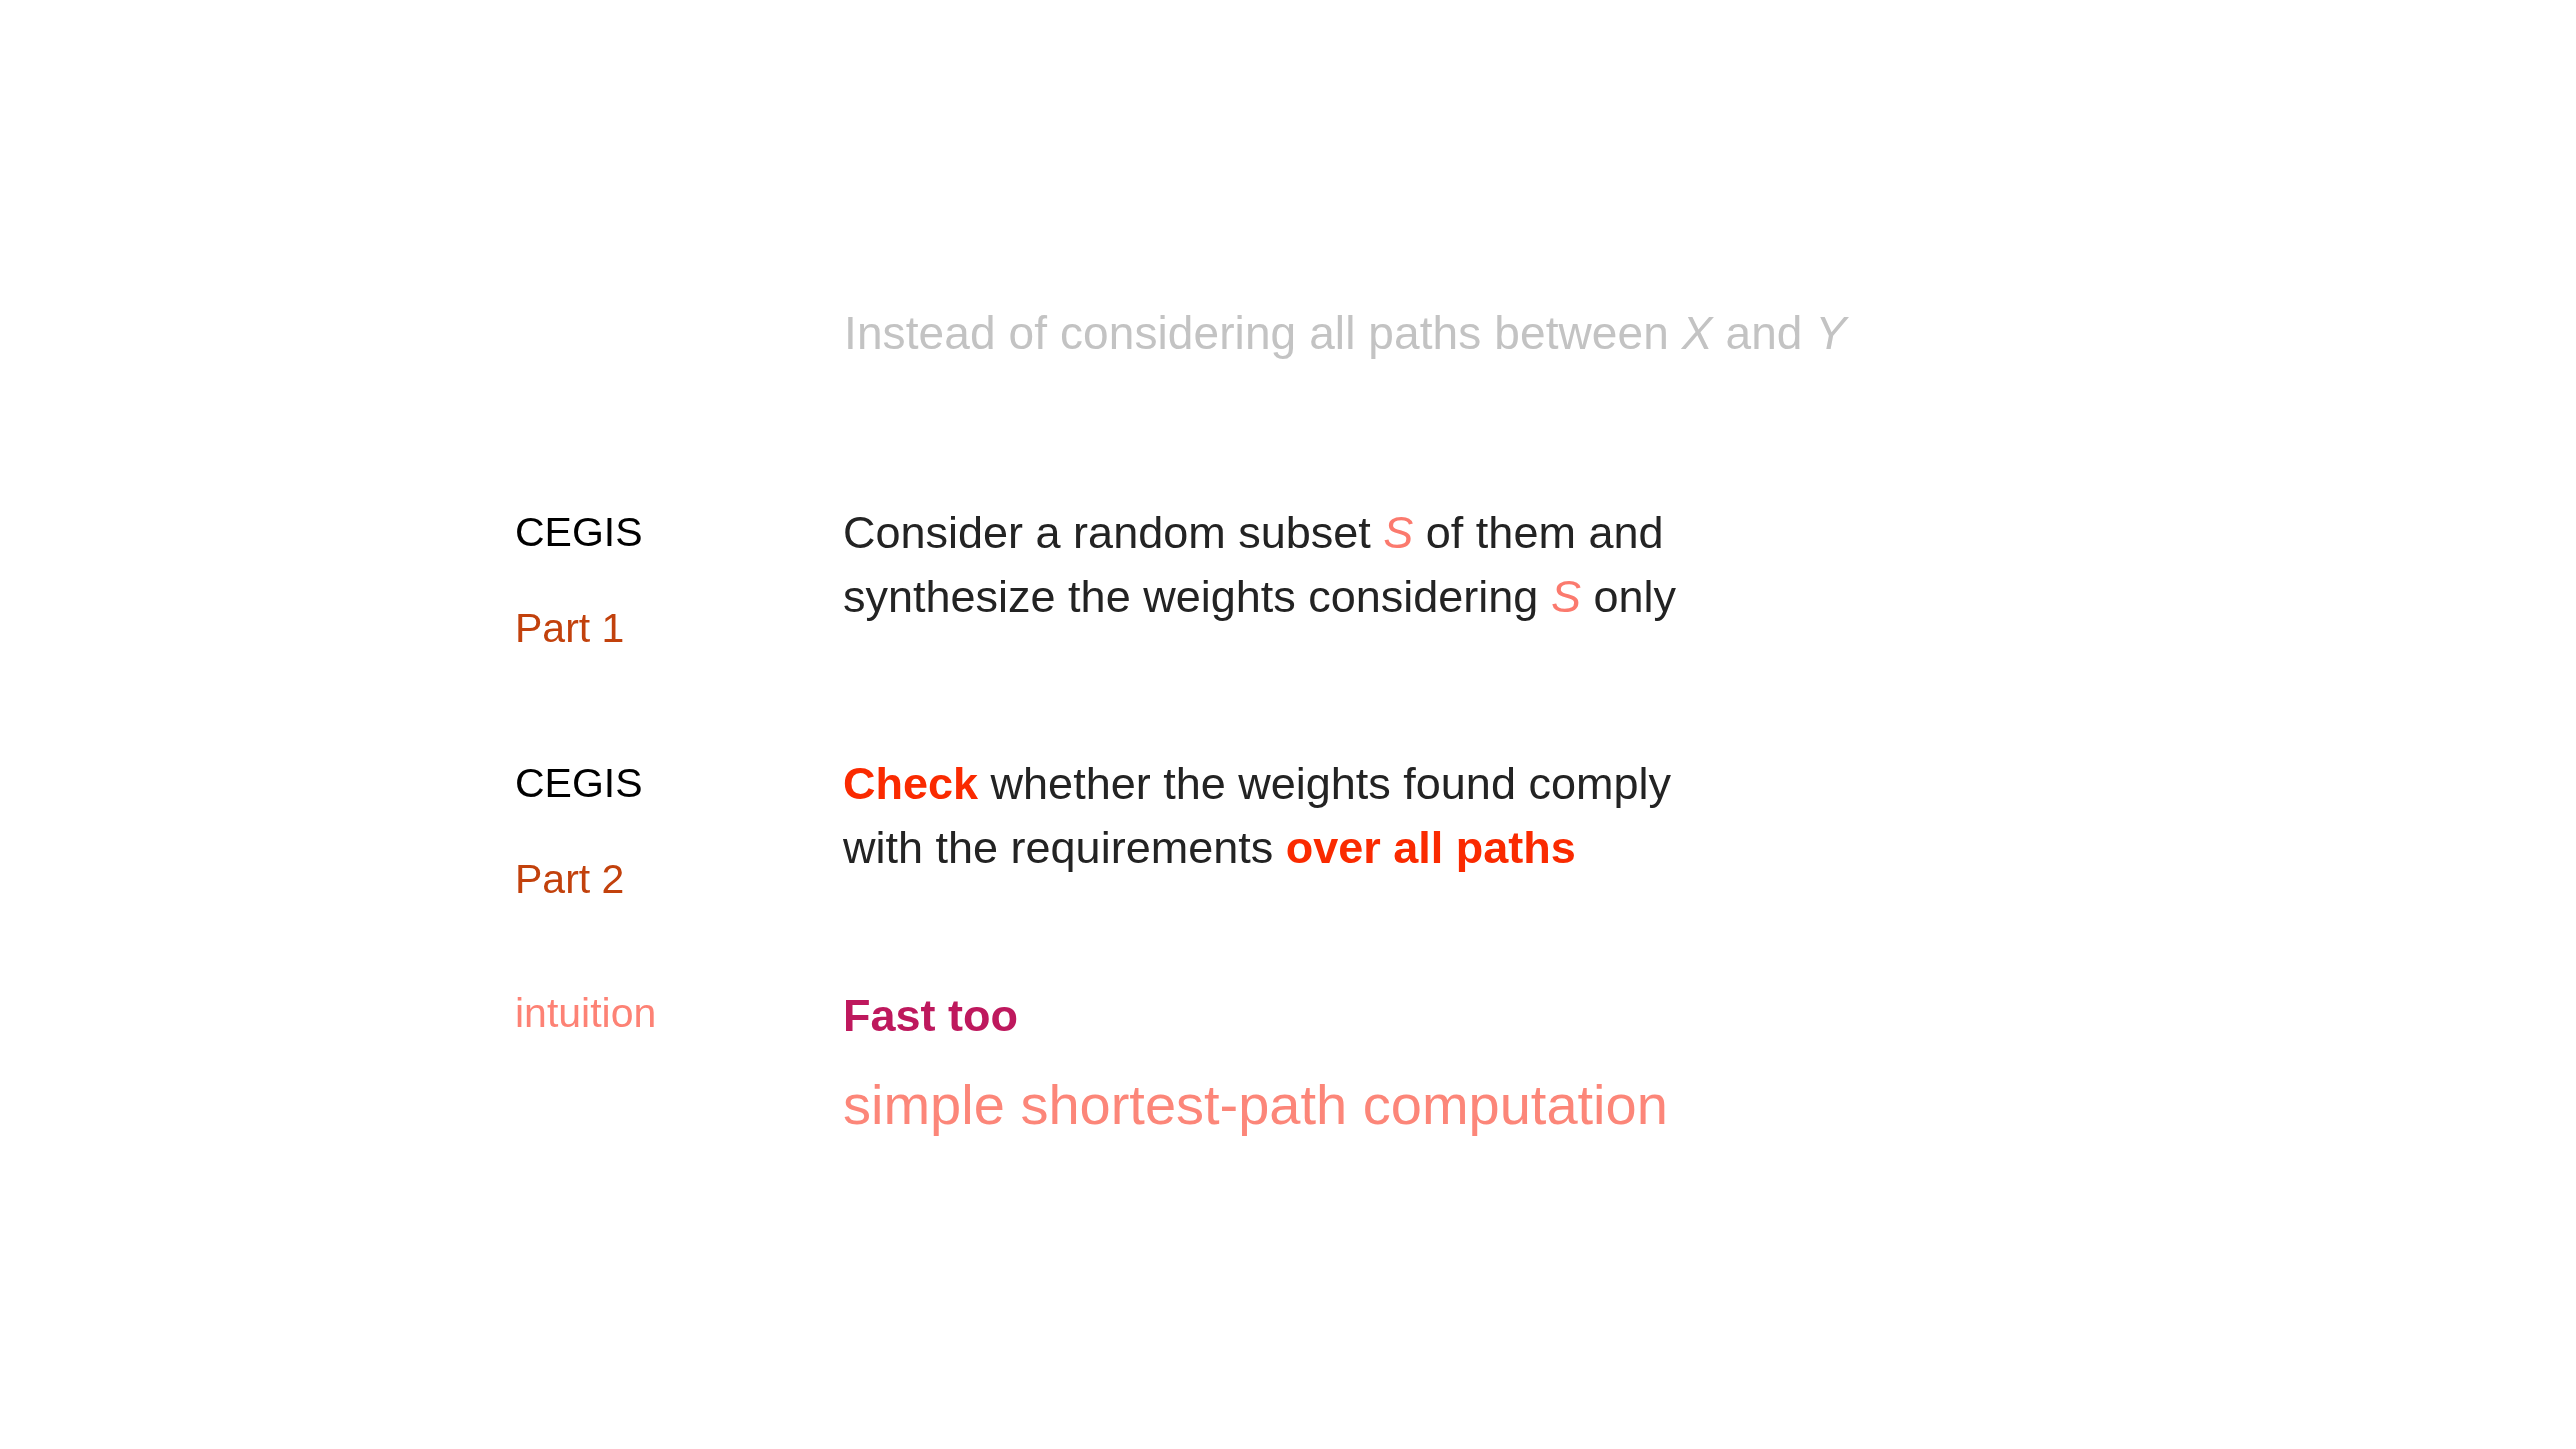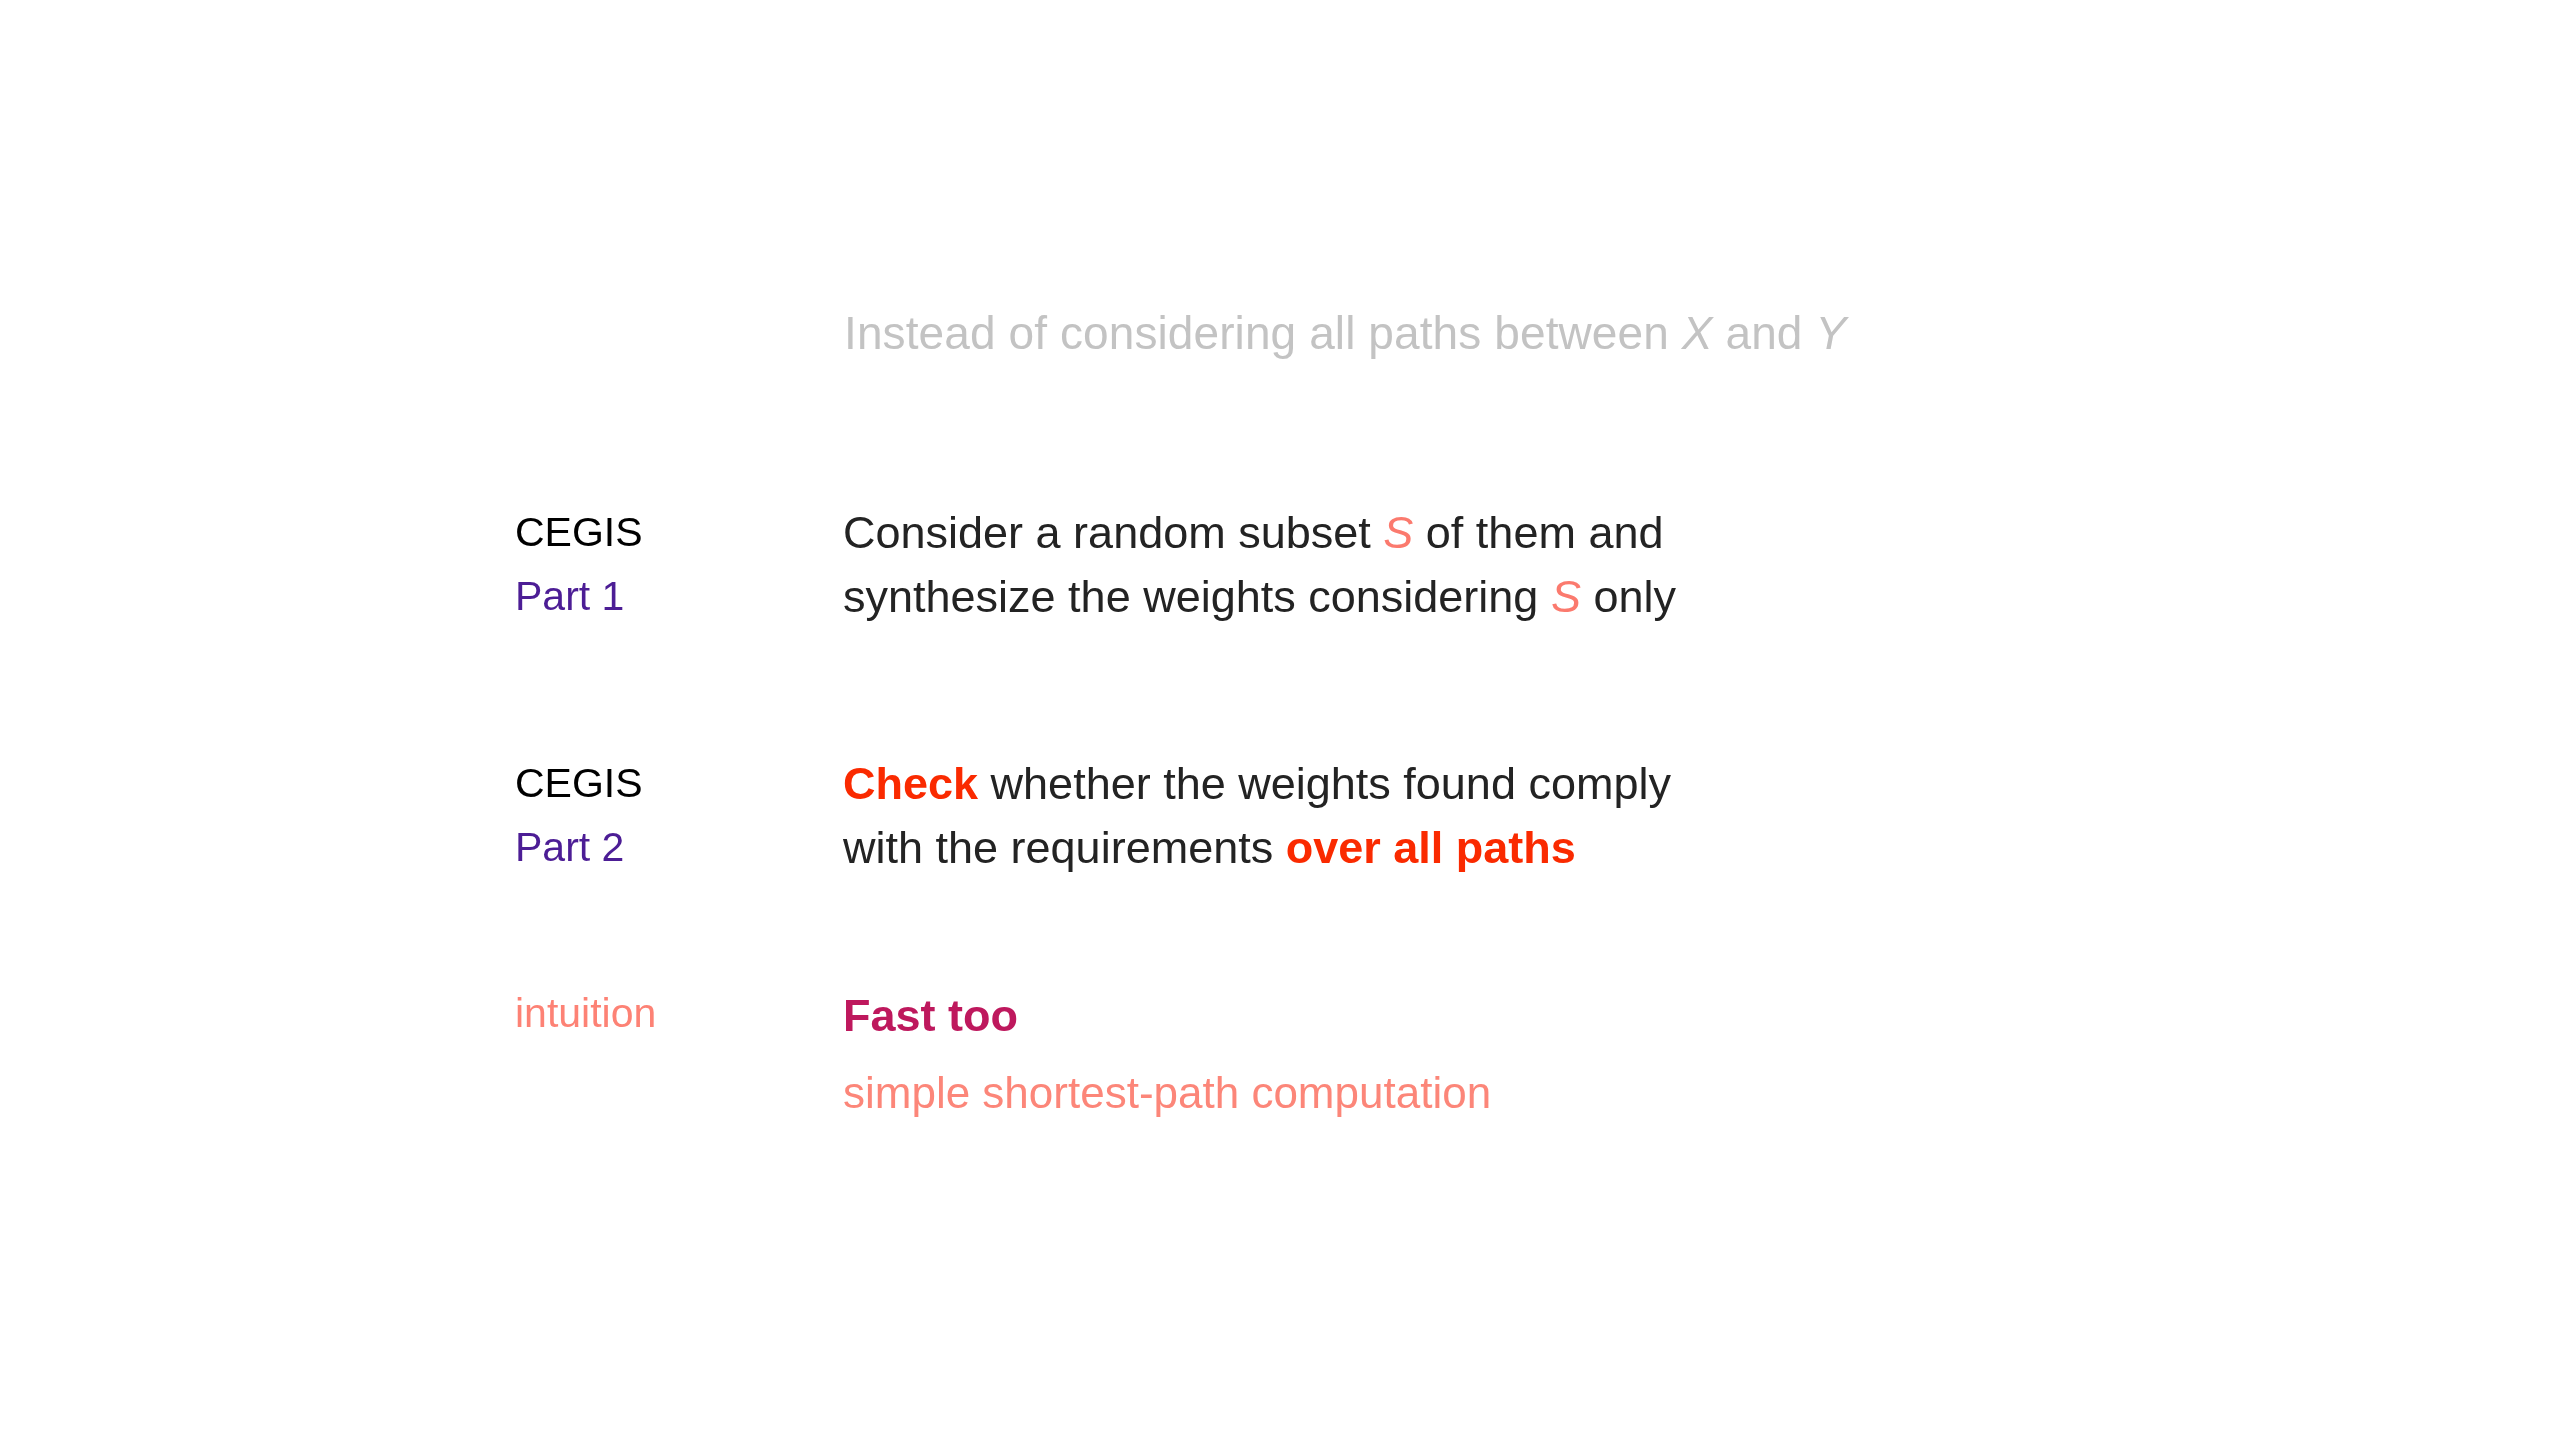--- a/index.html
+++ b/index.html
@@ -53,21 +53,21 @@
   }
 
   .label-line {
     display: block;
     font-size: 41px;
     line-height: 1.55;
     font-weight: 400;
     white-space: nowrap;
   }
   .label-strong { color: #000000; }
-  .label-weak   { color: #4c1d95; }
+  .label-weak   { color: #c2410c; margin-top: 32px; }
   .label-accent { color: #fd8275; }
 
   .row-body {
     flex: 1 1 auto;
   }
 
   .body-line {
     display: block;
     font-size: 45px;
     line-height: 1.42;
@@ -95,21 +95,21 @@
     font-weight: 700;
   }
 
   
   #row-part1    { left: 515px; top: 501px;  width: 1674px; }
   #row-part2    { left: 515px; top: 752px; width: 1674px; }
   #row-intuition{ left: 515px; top: 984px; width: 1674px; }
 
   #row-intuition .label-line { line-height: 1.42; }
   #row-intuition .body-line.secondary {
-    font-size: 44px;
+    font-size: 56px;
     line-height: 2.05;
   }
 </style>
 </head>
 <body>
 
 <div class="slide">
 
   <div class="lead-in">
     <span>Instead of considering all paths between </span><span class="var">X</span><span> and </span><span class="var">Y</span>

